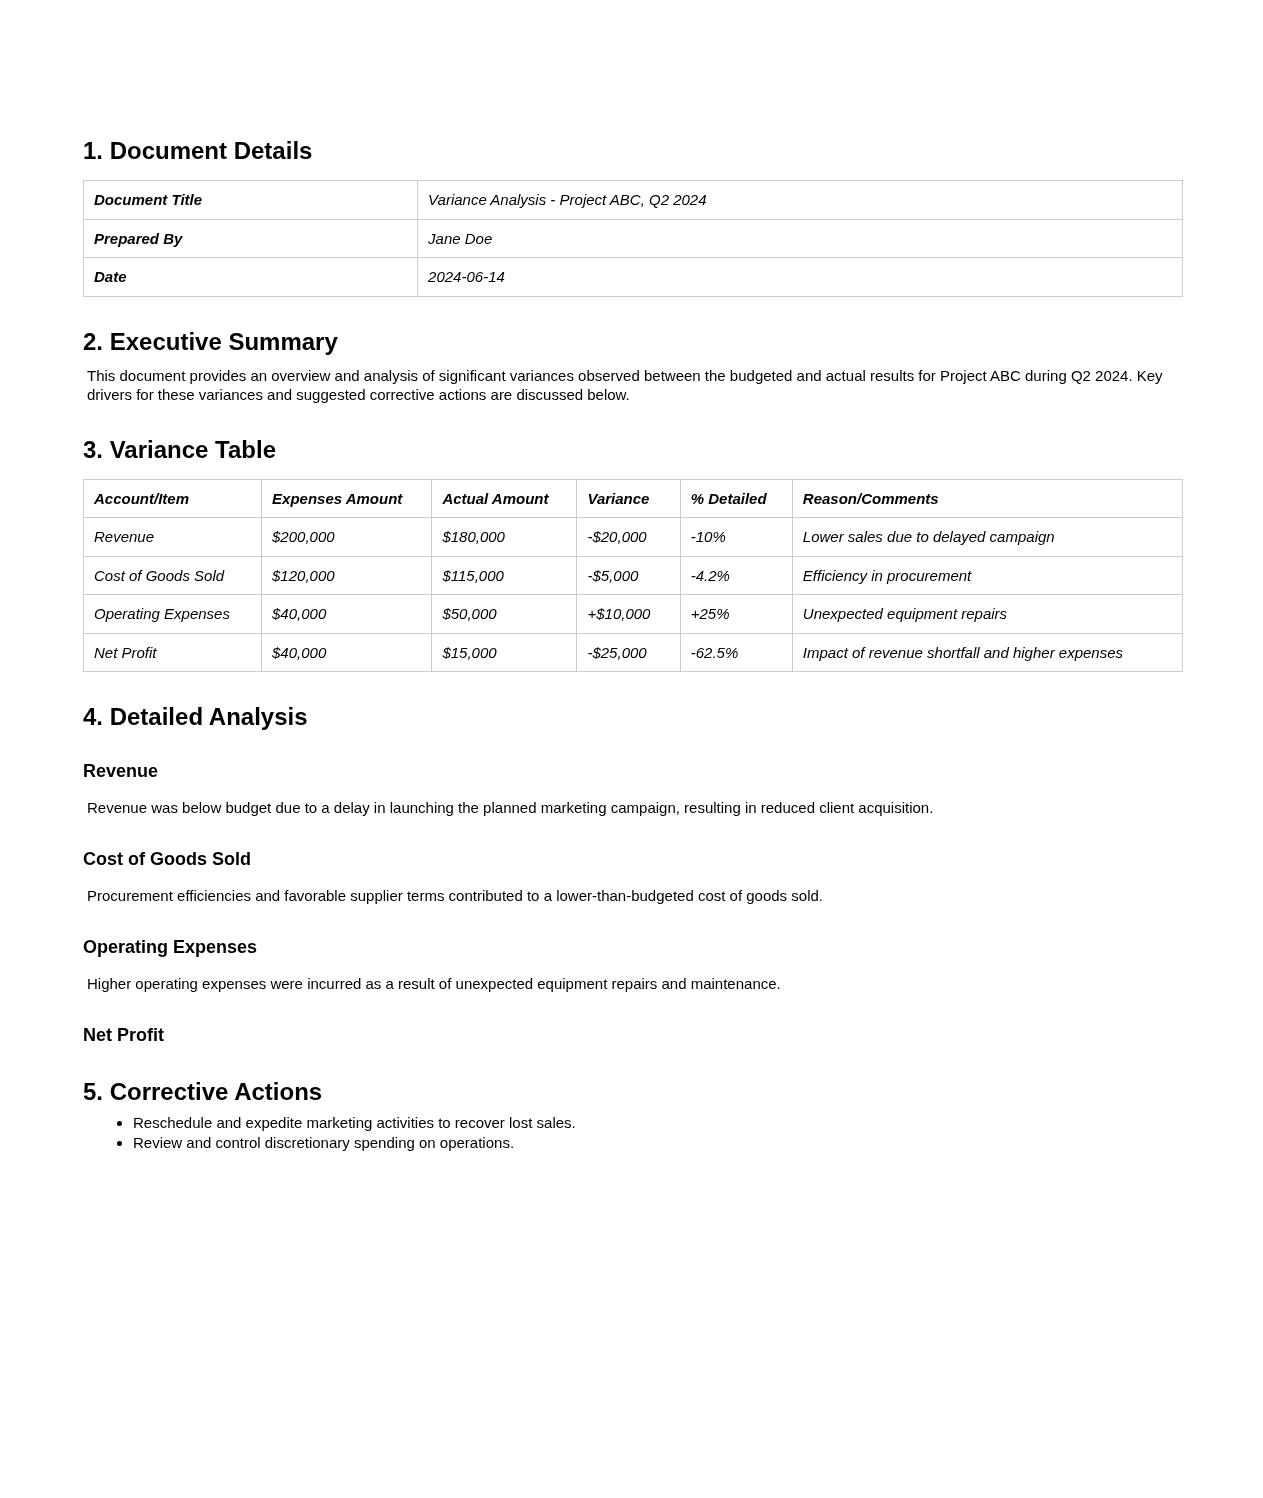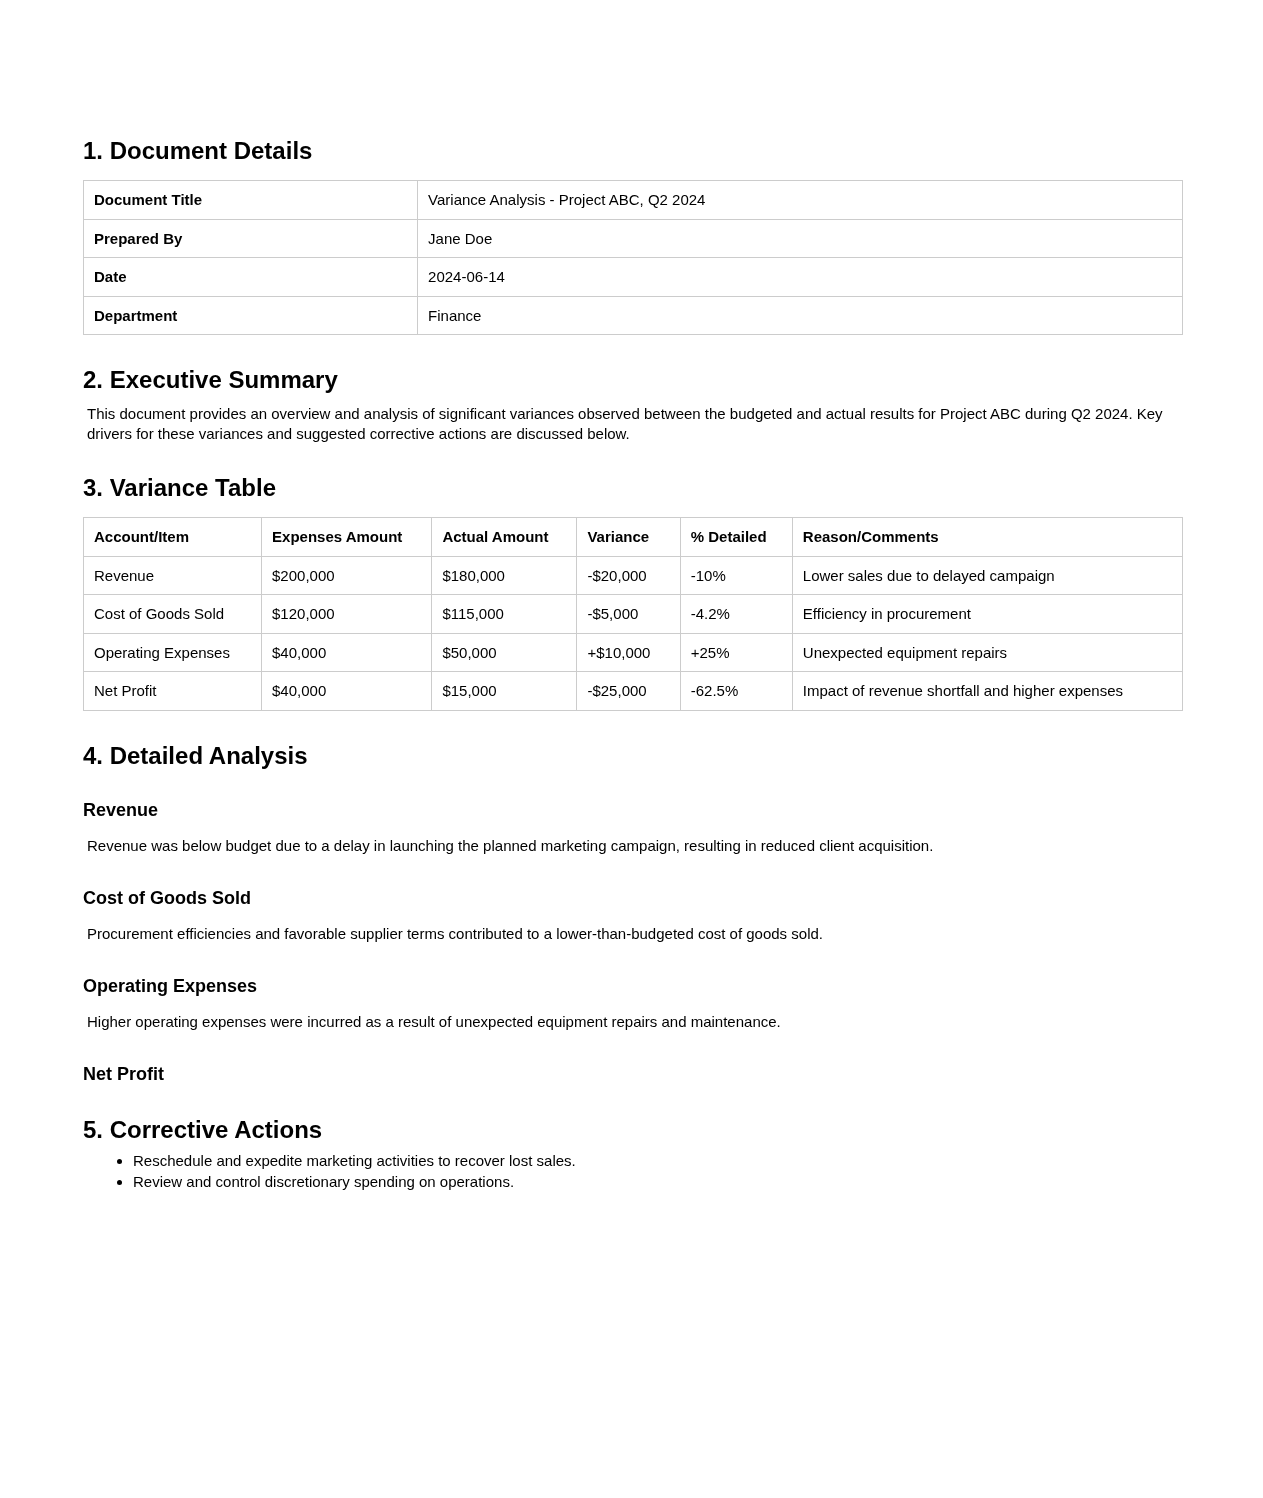--- a/index.html
+++ b/index.html
@@ -28,20 +28,21 @@
     width: 100%;
     margin: 17px 0 0 0;
     font-size: 15px;
     line-height: 19.5px;
   }
   th, td {
     border: 1px solid #cccccc;
     padding: 9px 10px;
     text-align: left;
     vertical-align: top;
+    font-style: italic;
   }
   th { font-weight: bold; }
   .details-table th { width: 30.4%; }
   .variance-table th:nth-child(1), .variance-table td:nth-child(1) { width: 16.2%; }
   .variance-table th:nth-child(2), .variance-table td:nth-child(2) { width: 15.5%; }
   .variance-table th:nth-child(3), .variance-table td:nth-child(3) { width: 13.2%; }
   .variance-table th:nth-child(4), .variance-table td:nth-child(4) { width: 9.4%; }
   .variance-table th:nth-child(5), .variance-table td:nth-child(5) { width: 10.2%; }
   .variance-table th:nth-child(6), .variance-table td:nth-child(6) { width: 35.5%; }
   ul { margin: 9px 0; padding-left: 50px; }
@@ -60,24 +61,20 @@
         <th>Document Title</th>
         <td>Variance Analysis - Project ABC, Q2 2024</td>
       </tr>
       <tr>
         <th>Prepared By</th>
         <td>Jane Doe</td>
       </tr>
       <tr>
         <th>Date</th>
         <td>2024-06-14</td>
-      </tr>
-      <tr>
-        <th>Department</th>
-        <td>Finance</td>
       </tr>
     </tbody>
   </table>
 
   <h2>2. Executive Summary</h2>
   <p>This document provides an overview and analysis of significant variances observed between the budgeted and actual results for Project ABC during Q2 2024. Key drivers for these variances and suggested corrective actions are discussed below.</p>
 
   <h2>3. Variance Table</h2>
   <table class="variance-table">
     <thead>

